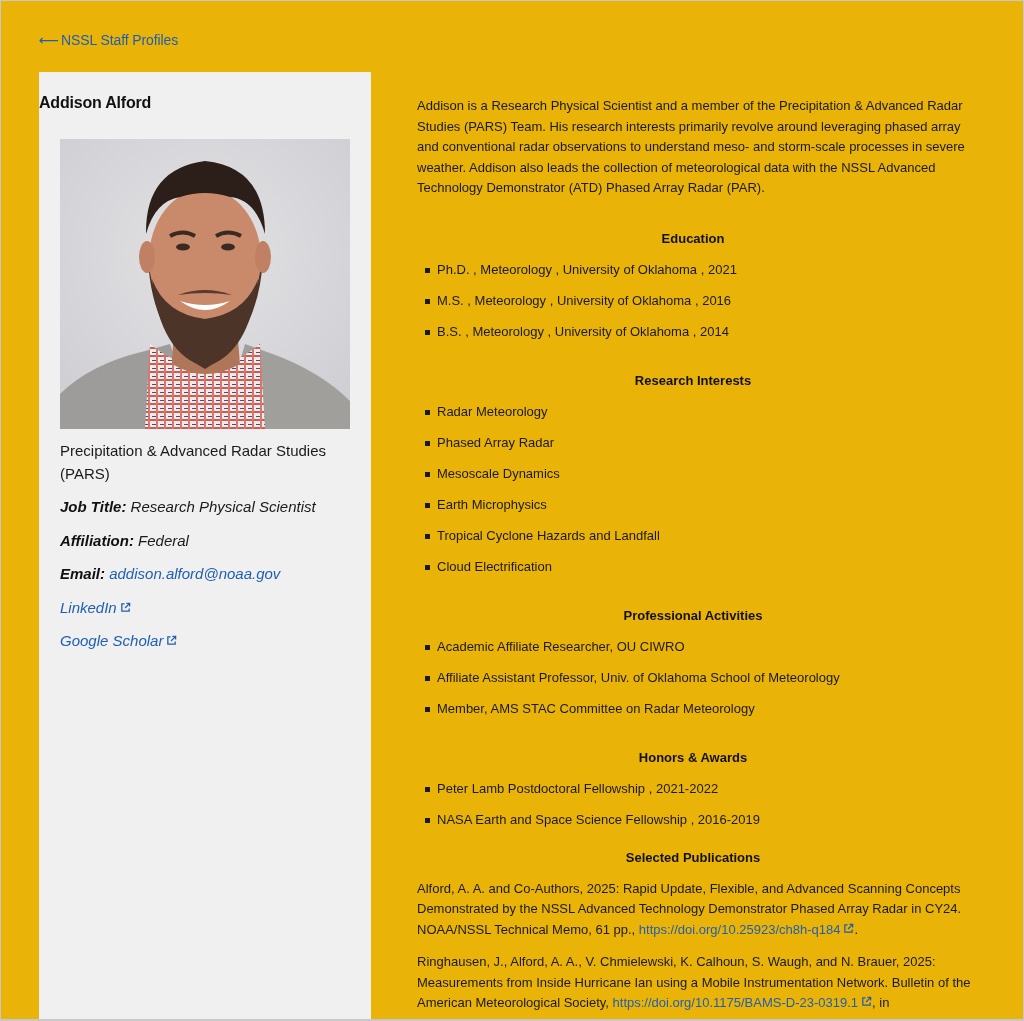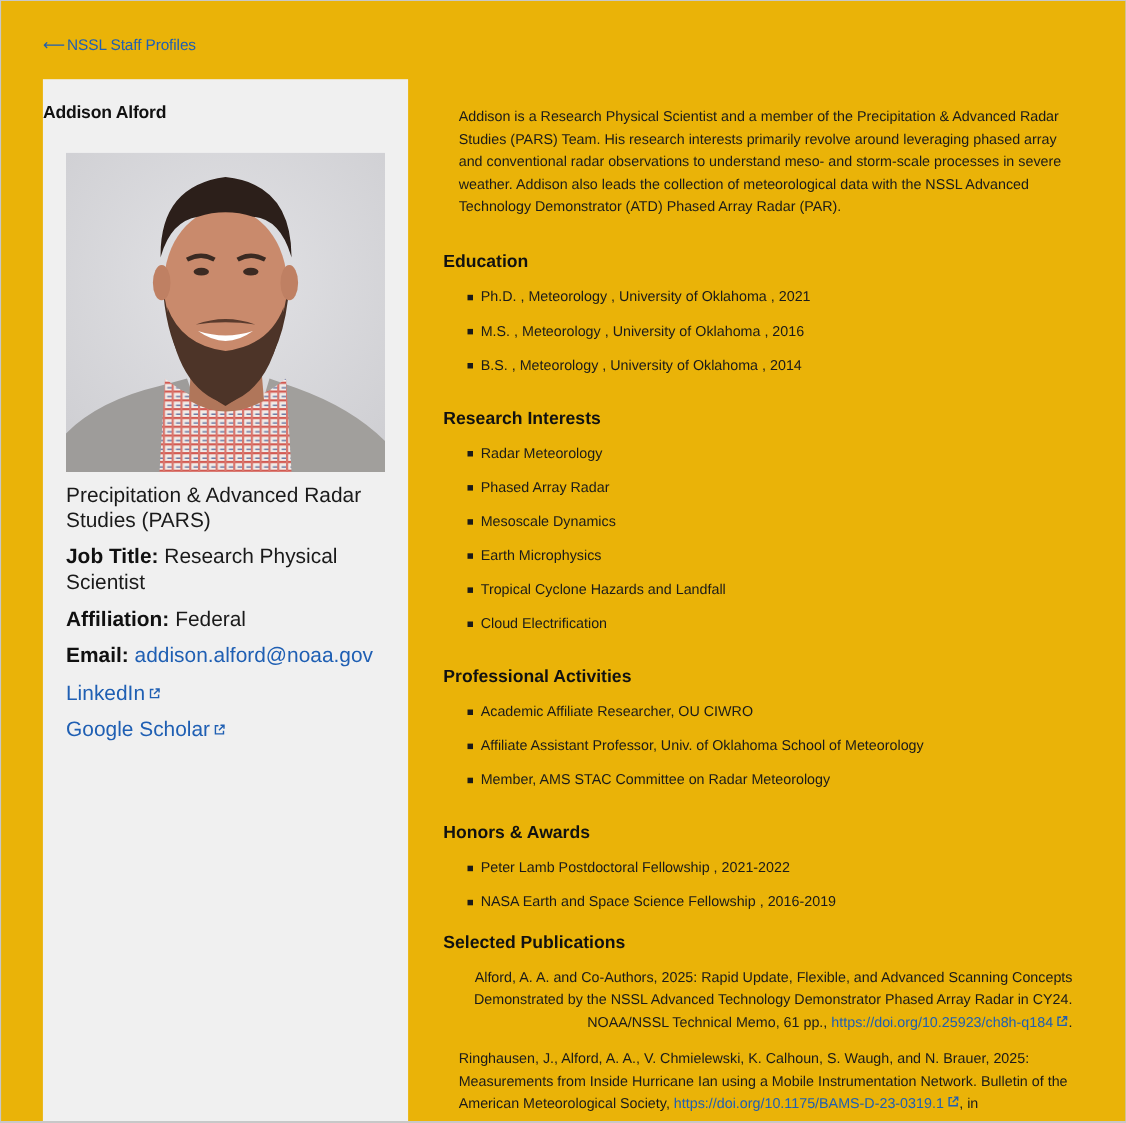--- a/index.html
+++ b/index.html
@@ -57,25 +57,25 @@
       width: 290px;
       height: 290px;
       background: #d9d9dc;
       overflow: hidden;
     }
     .info {
       position: absolute;
       left: 21px;
       top: 367px;
       width: 300px;
-      font-size: 19px;
+      font-size: 15px;
       color: #1a1a1a;
     }
     .info .team { line-height: 23px; margin-bottom: 10px; }
-    .info .row { line-height: 23px; margin-bottom: 10.5px; }
+    .info .row { line-height: 23px; margin-bottom: 10.5px; font-style: italic; }
     .info .label { font-weight: bold; color: #111; }
     .ext-icon {
       display: inline-block;
       width: 11px; height: 11px;
       vertical-align: 0px;
       margin-left: 3px;
     }
 
     
     .main {
@@ -86,23 +86,24 @@
       font-size: 13px;
       color: #1a1a1a;
     }
     .bio {
       padding-left: 14px;
       line-height: 20.5px;
       width: 572px;
     }
     .section-heading {
       font-weight: bold;
-      font-size: 16px;
+      font-size: 13px;
       color: #111;
       line-height: 20px;
+      text-align: center;
     }
     ul.sq {
       list-style: none;
       padding-left: 22px;
     }
     ul.sq li {
       position: relative;
       padding-left: 12px;
       line-height: 20px;
       margin-top: 11px;
@@ -240,21 +241,21 @@
     </ul>
 
     <h2 class="section-heading" style="margin-top:29px;">Honors &amp; Awards</h2>
     <ul class="sq">
       <li>Peter Lamb Postdoctoral Fellowship , 2021-2022</li>
       <li>NASA Earth and Space Science Fellowship , 2016-2019</li>
     </ul>
 
     <h2 class="section-heading" style="margin-top:18px;">Selected Publications</h2>
 
-    <p class="pub" style="margin-top:11px;text-align:right;">
+    <p class="pub" style="margin-top:11px;">
       <span>Alford, A. A. and Co-Authors, 2025: Rapid Update, Flexible, and Advanced Scanning Concepts Demonstrated by the NSSL Advanced Technology Demonstrator Phased Array Radar in CY24. NOAA/NSSL Technical Memo, 61 pp., </span><a>https://doi.org/10.25923/ch8h-q184</a><svg class="ext-icon" viewBox="0 0 12 12">
           <path d="M5 2H2v8h8V7" stroke="#1f5fb3" stroke-width="1.4" fill="none"></path>
           <path d="M7 1.5h3.5V5M10.5 1.5L5.5 6.5" stroke="#1f5fb3" stroke-width="1.4" fill="none"></path>
         </svg><span>.</span>
     </p>
 
     <p class="pub" style="margin-top:12px;">
       <span>Ringhausen, J., Alford, A. A., V. Chmielewski, K. Calhoun, S. Waugh, and N. Brauer, 2025: Measurements from Inside Hurricane Ian using a Mobile Instrumentation Network. Bulletin of the American Meteorological Society, </span><a>https://doi.org/10.1175/BAMS-D-23-0319.1</a><svg class="ext-icon" viewBox="0 0 12 12">
           <path d="M5 2H2v8h8V7" stroke="#1f5fb3" stroke-width="1.4" fill="none"></path>
           <path d="M7 1.5h3.5V5M10.5 1.5L5.5 6.5" stroke="#1f5fb3" stroke-width="1.4" fill="none"></path>

